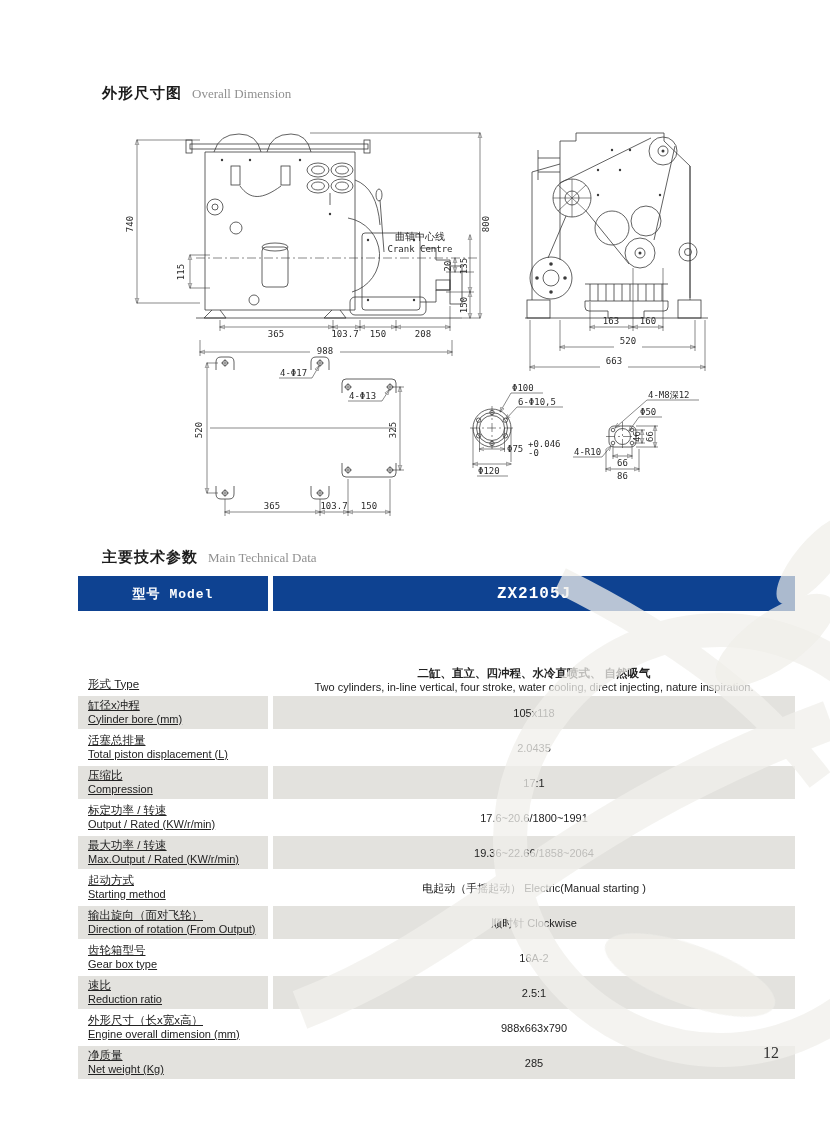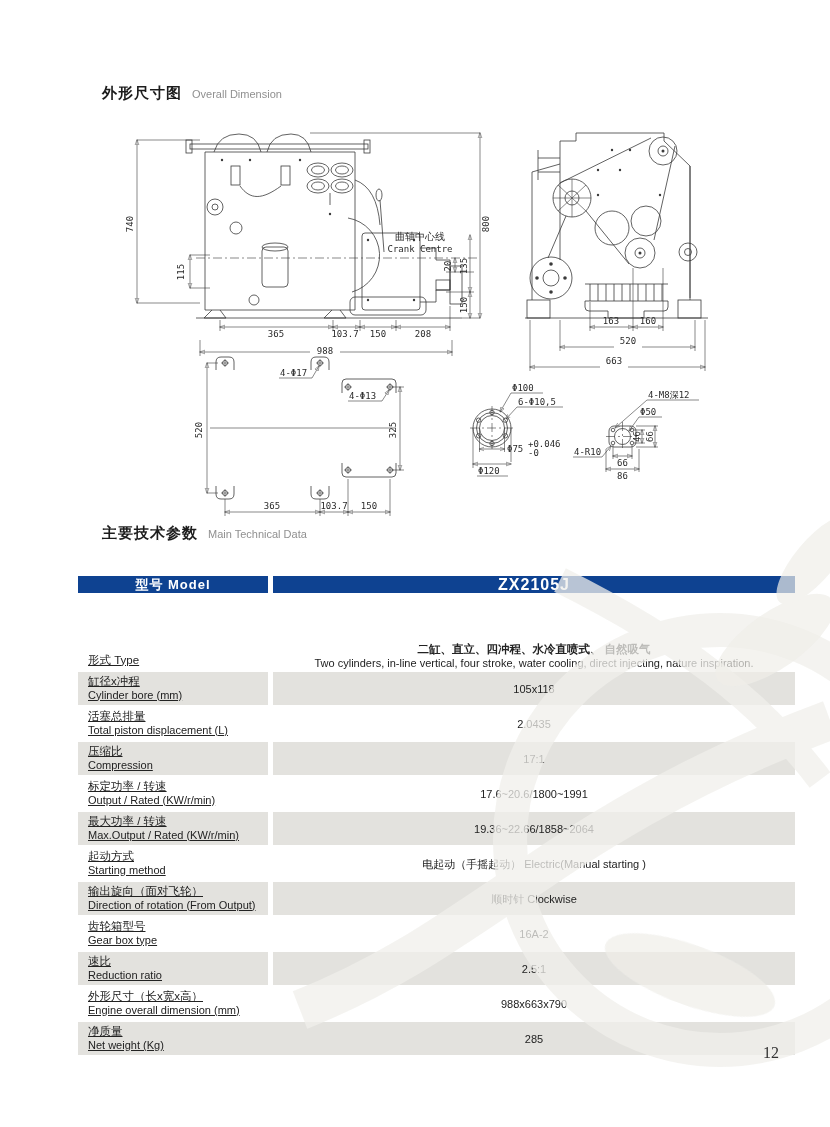--- a/index.html
+++ b/index.html
@@ -5,40 +5,40 @@
   * { margin:0; padding:0; box-sizing:border-box; }
   html,body { background:#888; }
   #page {
     position:relative; width:830px; height:1127px; margin:0 auto;
     background:#ffffff; overflow:hidden;
     font-family:"Liberation Sans","DejaVu Sans",sans-serif; color:#222;
   }
   
   .sec-head { position:absolute; left:78px; display:flex; align-items:baseline; gap:10px; }
   .sec-head .zh { font-size:15px; font-weight:bold; color:#1c1c1c; letter-spacing:1px;margin-left:24px; }
-  .sec-head .en { font-size:11px; color:#909090; }
+  .sec-head .en { font-size:13px; color:#909090;font-family:Liberation Serif, serif; }
   #head-dim  { top:84px; }
-  #head-tech { top:524px; }
+  #head-tech { top:548px; }
 
   
   #drawings { position:absolute; left:0; top:0; width:830px; height:560px; }
   #drawings path, #drawings rect, #drawings circle, #drawings ellipse, #drawings line, #drawings polyline
     { fill:none; stroke:#3a3a3a; stroke-width:0.8; }
   #drawings .thin  { stroke-width:0.6; }
   #drawings .cl    { stroke-dasharray:9 3 2 3; stroke-width:0.6; }
   #drawings .dim   { stroke-width:0.6; }
   #drawings .dot   { fill:#3a3a3a; stroke:none; }
   #drawings text   { fill:#2a2a2a; stroke:none;
                      font-family:"DejaVu Sans Mono","Liberation Mono",monospace; font-size:9px; }
   #drawings text.cn  { font-family:"DejaVu Sans","Liberation Sans",sans-serif; font-size:10px; }
   #drawings .wbg { fill:#ffffff; stroke:none; }
 
   
   #spec-table { position:absolute; left:78px; top:576px; width:717px; font-size:11px; }
-  .thead { display:flex; height:17px; margin-bottom:8px; }
+  .thead { display:flex; height:35px; margin-bottom:14px;font-family:Liberation Mono, monospace; }
   .thead .hl { width:190px; background:var(--blue); color:#fff; font-weight:bold; font-size:13px;
                display:flex; align-items:center; justify-content:center; letter-spacing:1px; }
   .thead .hgap { width:5px; background:#fff; }
   .thead .hv { flex:1; background:var(--blue); color:#fff; font-weight:bold; font-size:16px;
                display:flex; align-items:center; justify-content:center; letter-spacing:1px; }
   .trow { display:flex; min-height:31px; margin-bottom:2px; }
   .trow .tlabel { width:190px; padding:3px 4px 3px 10px; display:flex; flex-direction:column;
                   justify-content:flex-end; line-height:13.5px;text-decoration:underline; }
   .trow .tlabel .zh { font-size:11.5px; }
   .trow .tlabel .en { font-size:11px; }

